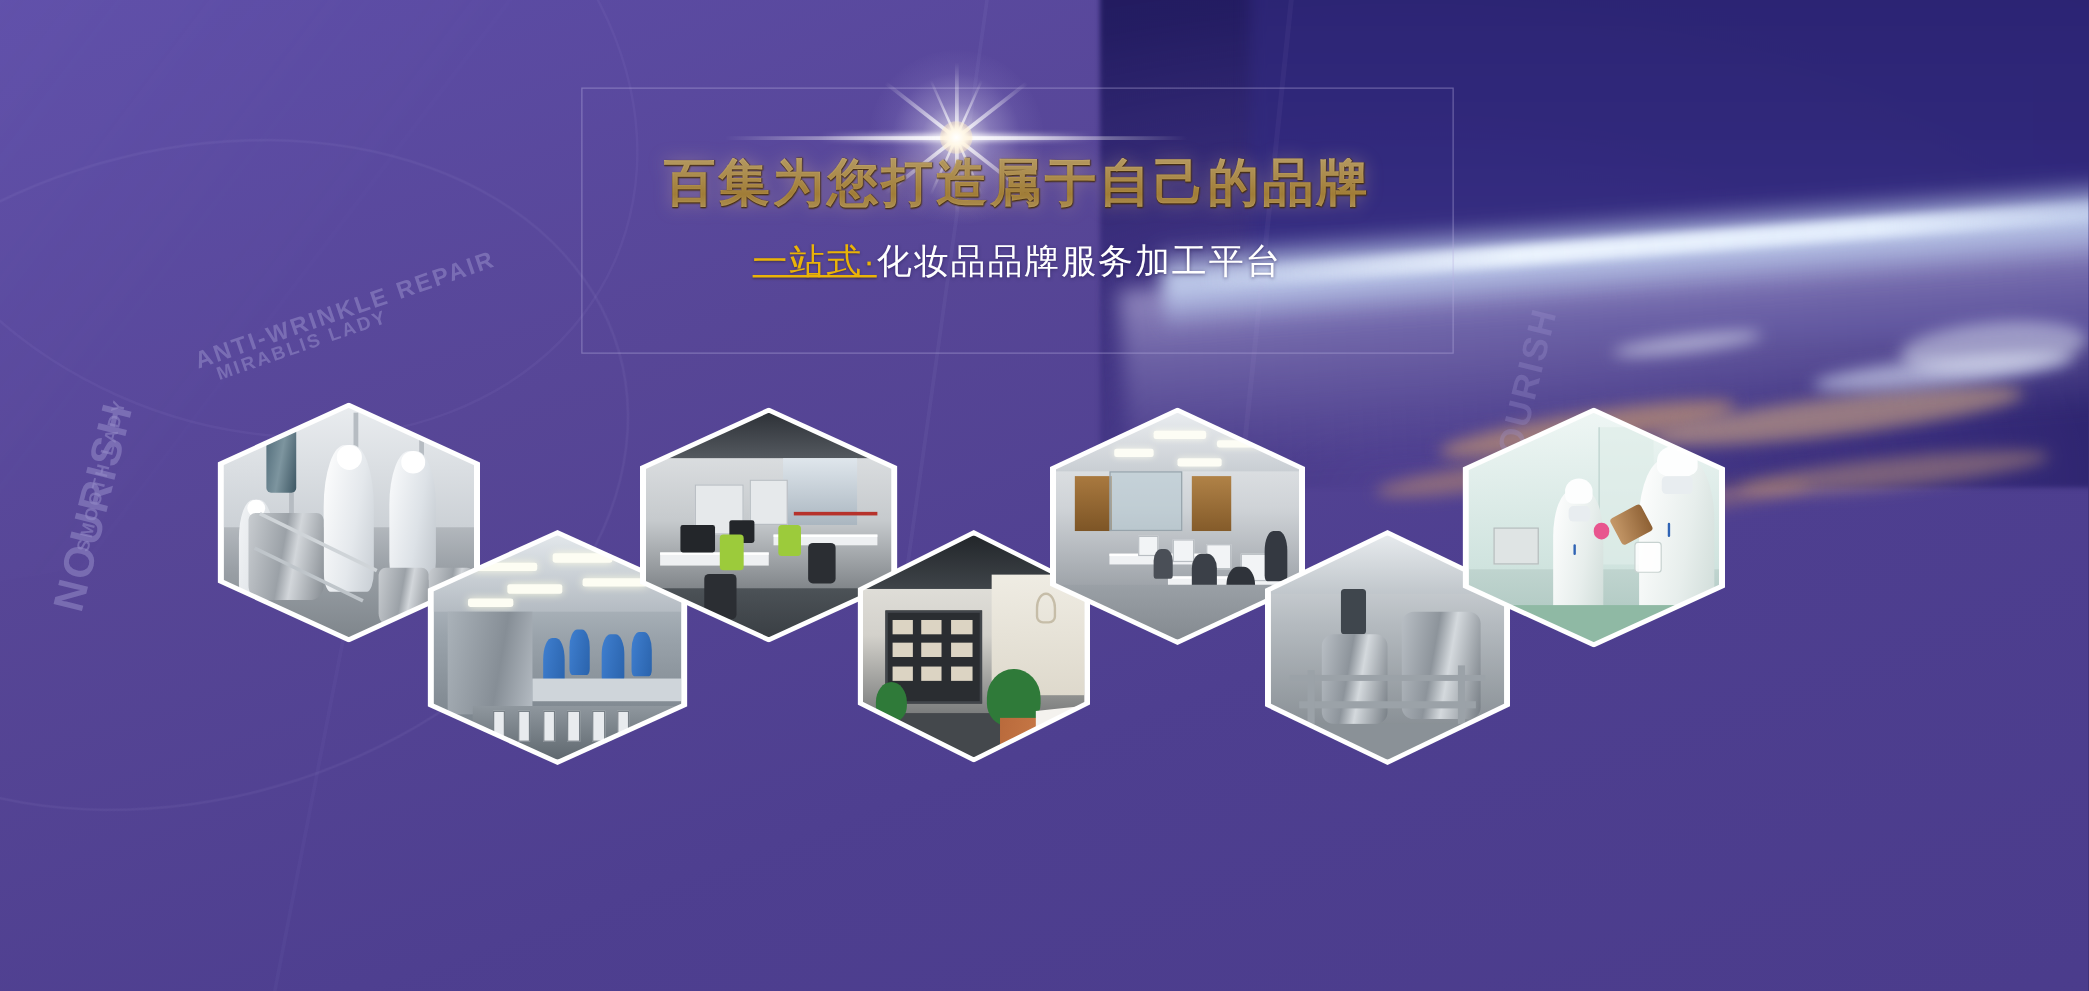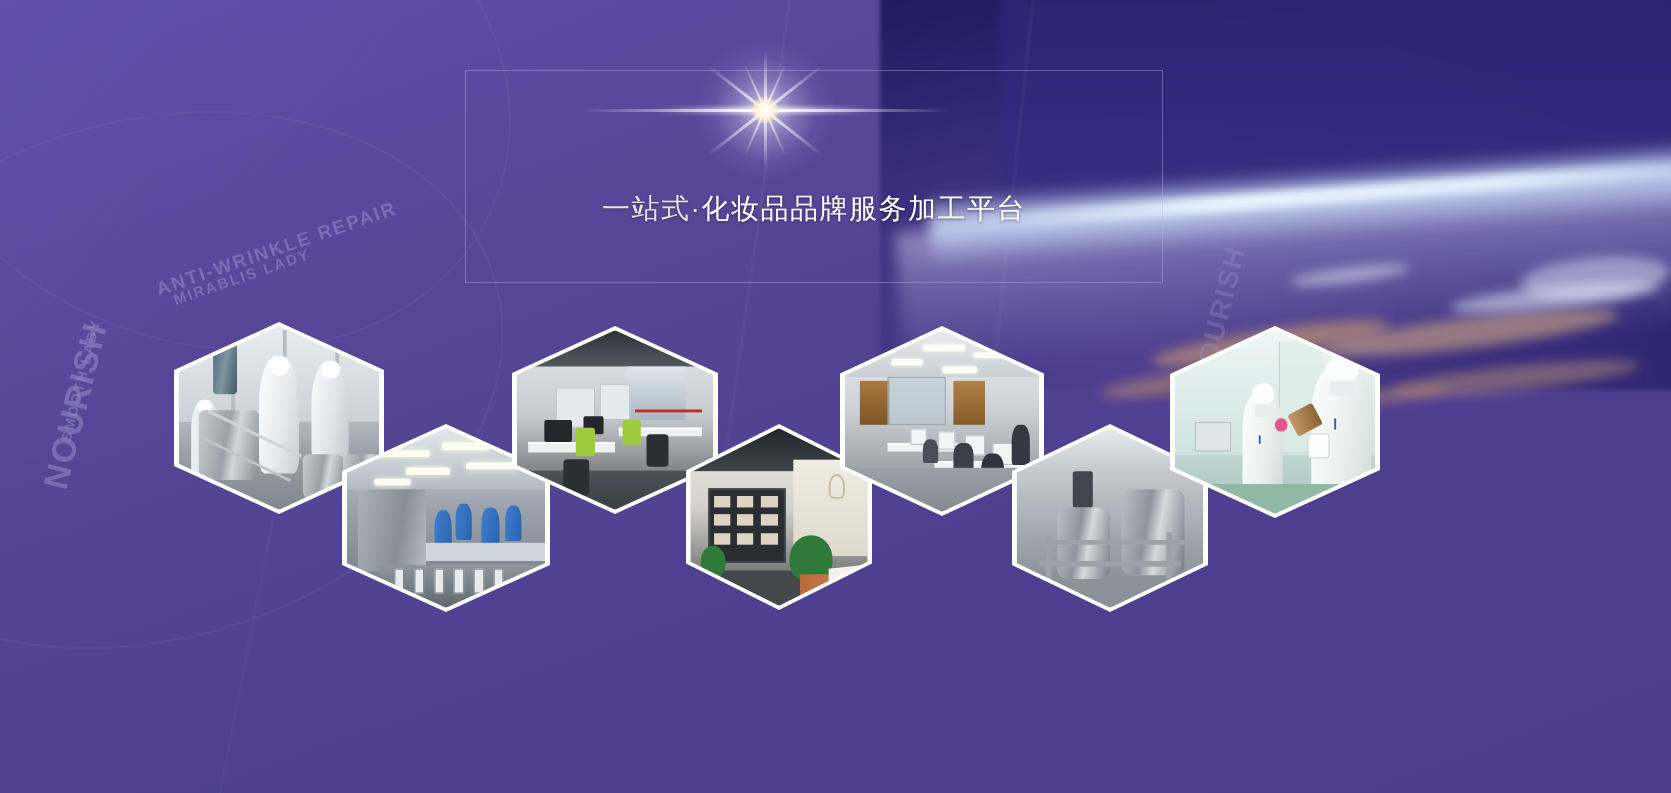--- a/index.html
+++ b/index.html
@@ -90,21 +90,21 @@
   .headline{position:absolute;left:465px;top:126px;width:698px;text-align:center;
     font-size:41px;font-weight:700;letter-spacing:2.5px;line-height:1;
     color:#dcb96d;
     background:linear-gradient(180deg,#f0d79b 0%, #e0bf78 38%, #cfa856 72%, #e3c684 100%);
     -webkit-background-clip:text;background-clip:text;-webkit-text-fill-color:transparent;
     text-shadow:0 0 1px rgba(90,60,10,.4);
     filter:drop-shadow(0 1px 0 rgba(70,44,6,.75)) drop-shadow(1px 0 0 rgba(70,44,6,.55)) drop-shadow(0 0 7px rgba(255,220,150,.28));
     white-space:nowrap;}
   .subline{position:absolute;left:465px;top:192px;width:698px;text-align:center;
     font-size:28px;font-weight:400;letter-spacing:1.5px;line-height:1.2;white-space:nowrap;}
-  .sub-gold{color:#e5e5e5;text-shadow:0 1px 2px rgba(40,24,4,.5);}
+  .sub-gold{color:#eab308;text-shadow:0 1px 2px rgba(40,24,4,.5);text-decoration:underline;}
   .sub-white{color:#ffffff;text-shadow:0 1px 3px rgba(30,20,70,.55);}
 
   
   .hexwrap{position:absolute;}
   .hex{position:absolute;inset:0;
     clip-path:polygon(50% 0%,100% 25%,100% 75%,50% 100%,0% 75%,0% 25%);
     background:#ffffff;
     filter:drop-shadow(0 0 6px rgba(255,255,255,.35));}
   .hex-in{position:absolute;inset:0;
     clip-path:polygon(50% 0%,100% 25%,100% 75%,50% 100%,0% 75%,0% 25%);
@@ -269,20 +269,21 @@
     <div class="ray ray-h"></div>
     <div class="ray ray-h2"></div>
     <div class="ray ray-v"></div>
     <div class="ray ray-d1"></div>
     <div class="ray ray-d2"></div>
     <div class="ray ray-d3"></div>
     <div class="ray ray-d4"></div>
     <div class="flare-core"></div>
   </div>
 
+  <div class="headline">百集为您打造属于自己的品牌</div>
 
   <div class="subline"><span class="sub-gold">一站式·</span><span class="sub-white">化妆品品牌服务加工平台</span></div>
 
   <div class="hexwrap" style="left:174px;top:322px;width:210px;height:192px;">
     <div class="hex"></div>
     <div class="hex-in">
       <div class="ph p1">
         <div class="wall"></div>
         <div class="pole" style="left:26%"></div>
         <div class="pole" style="left:52%"></div>

